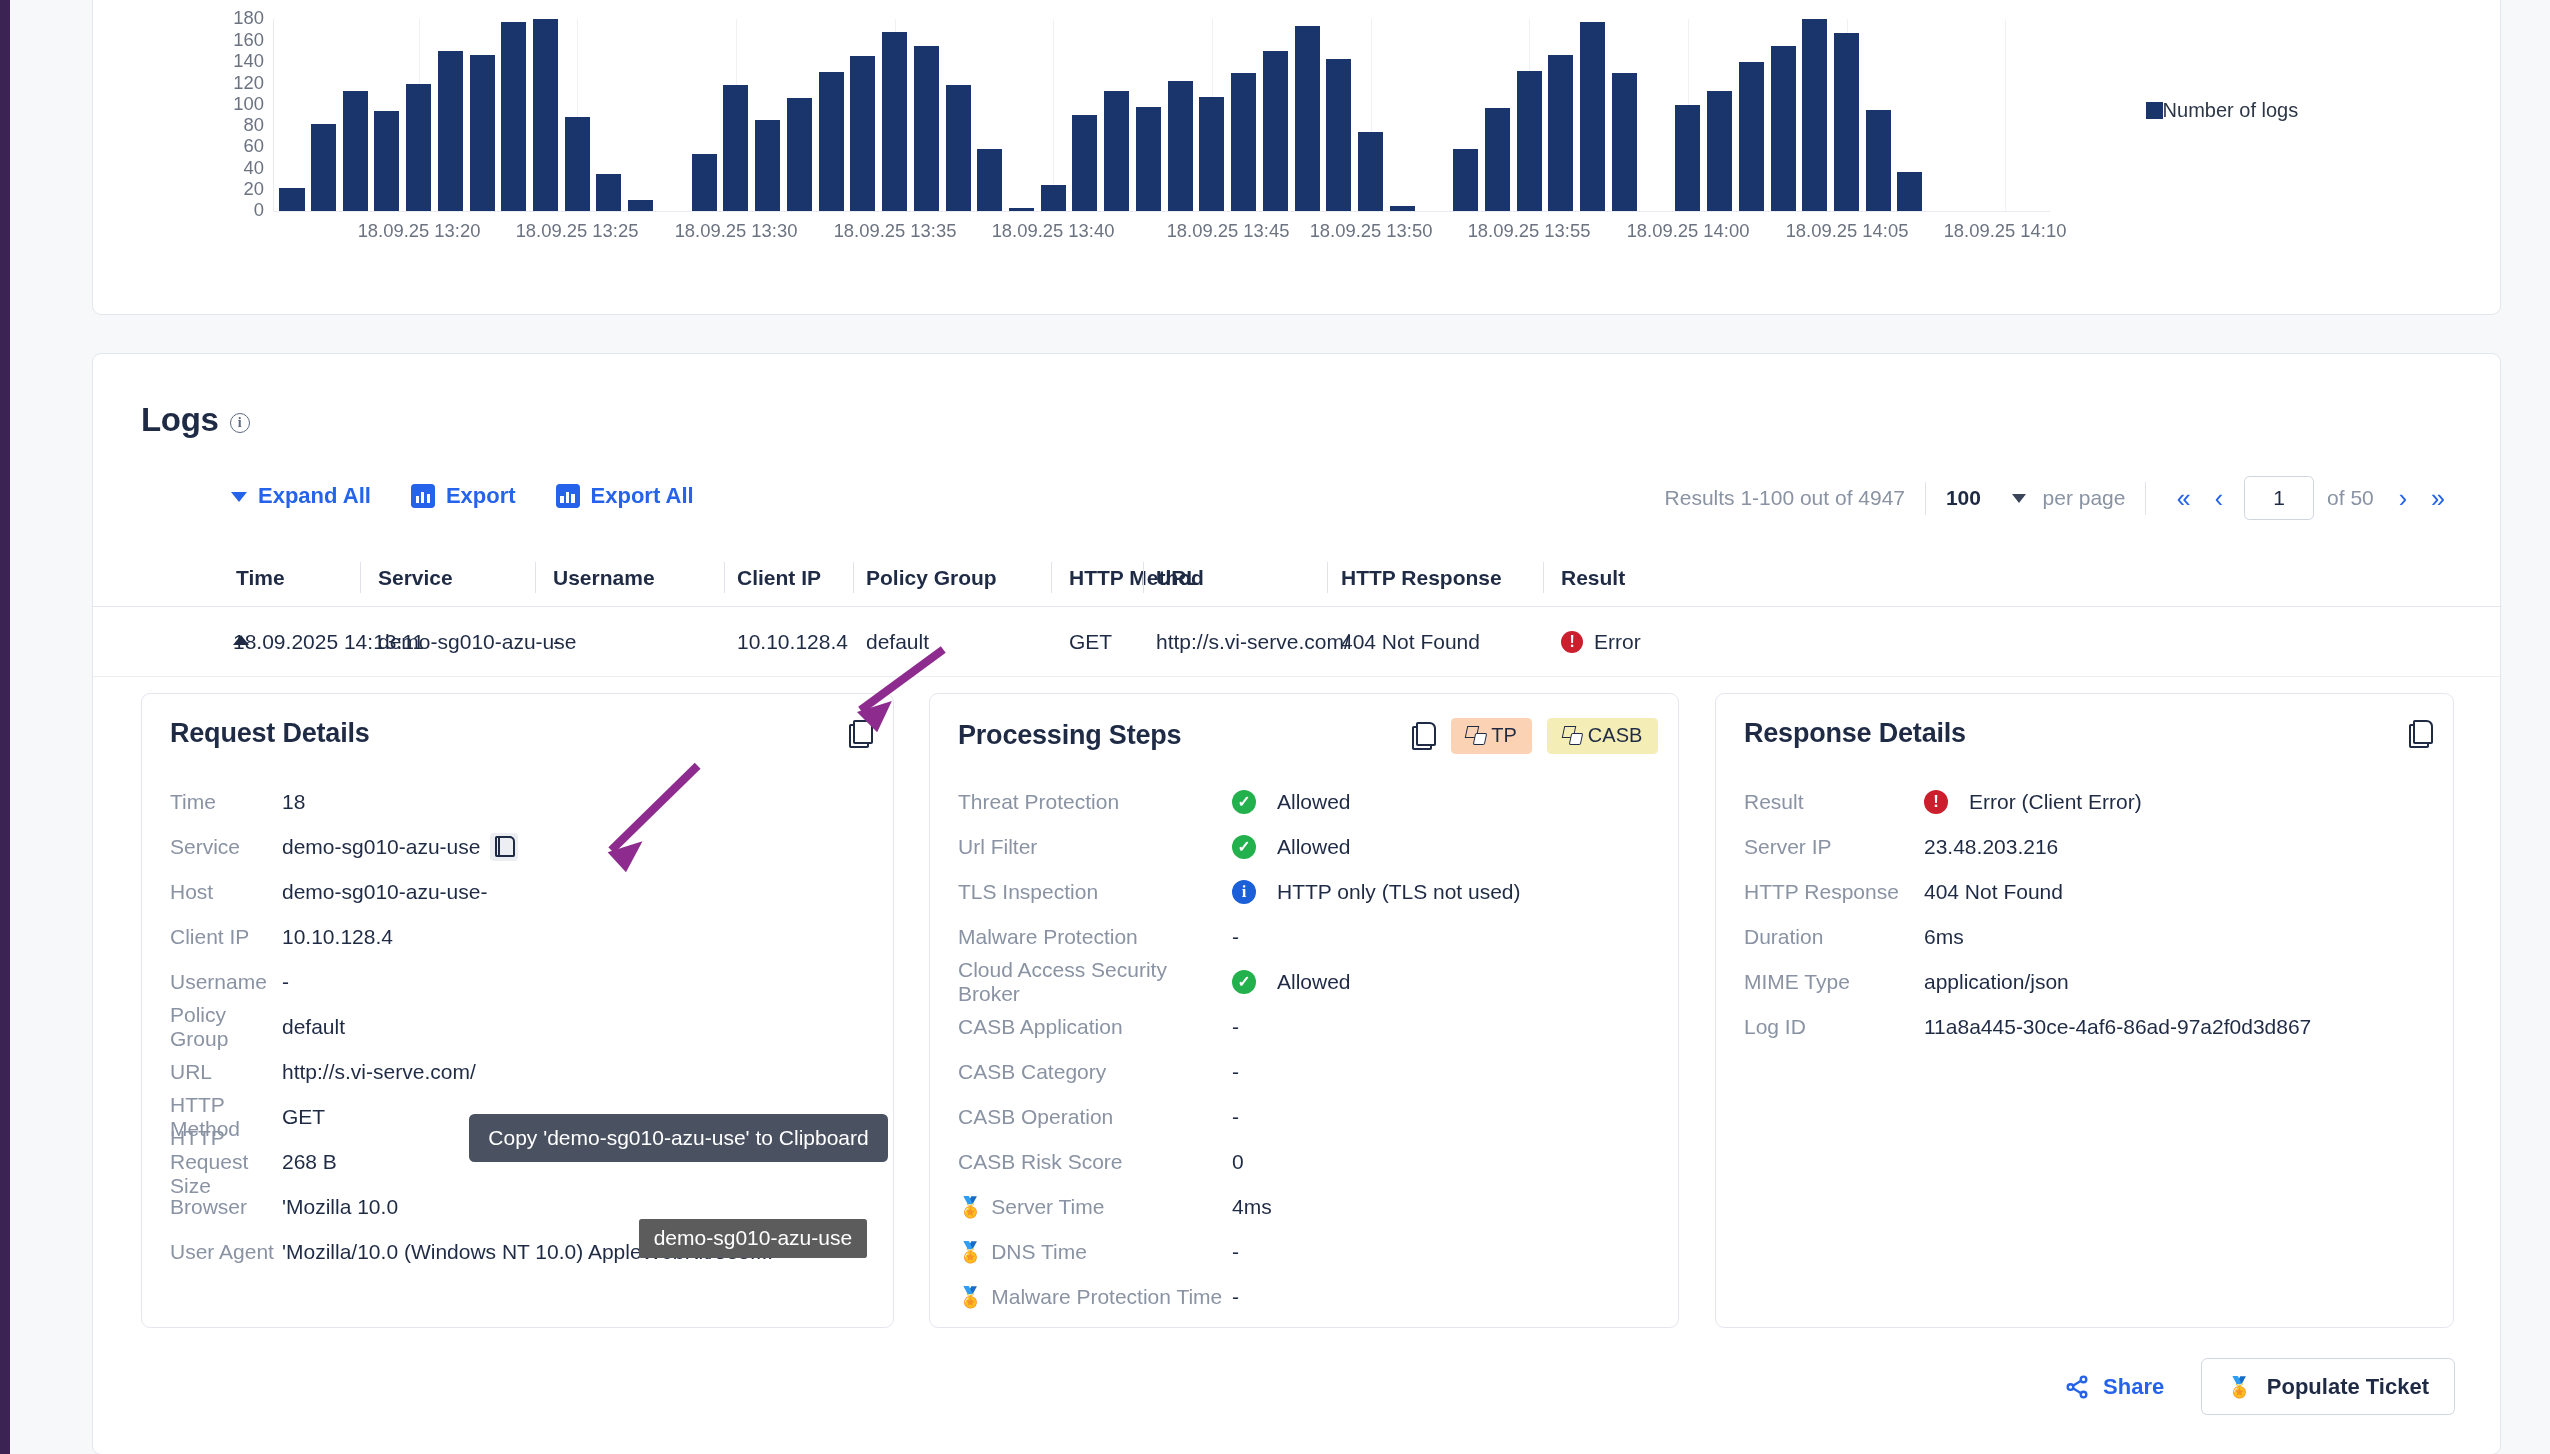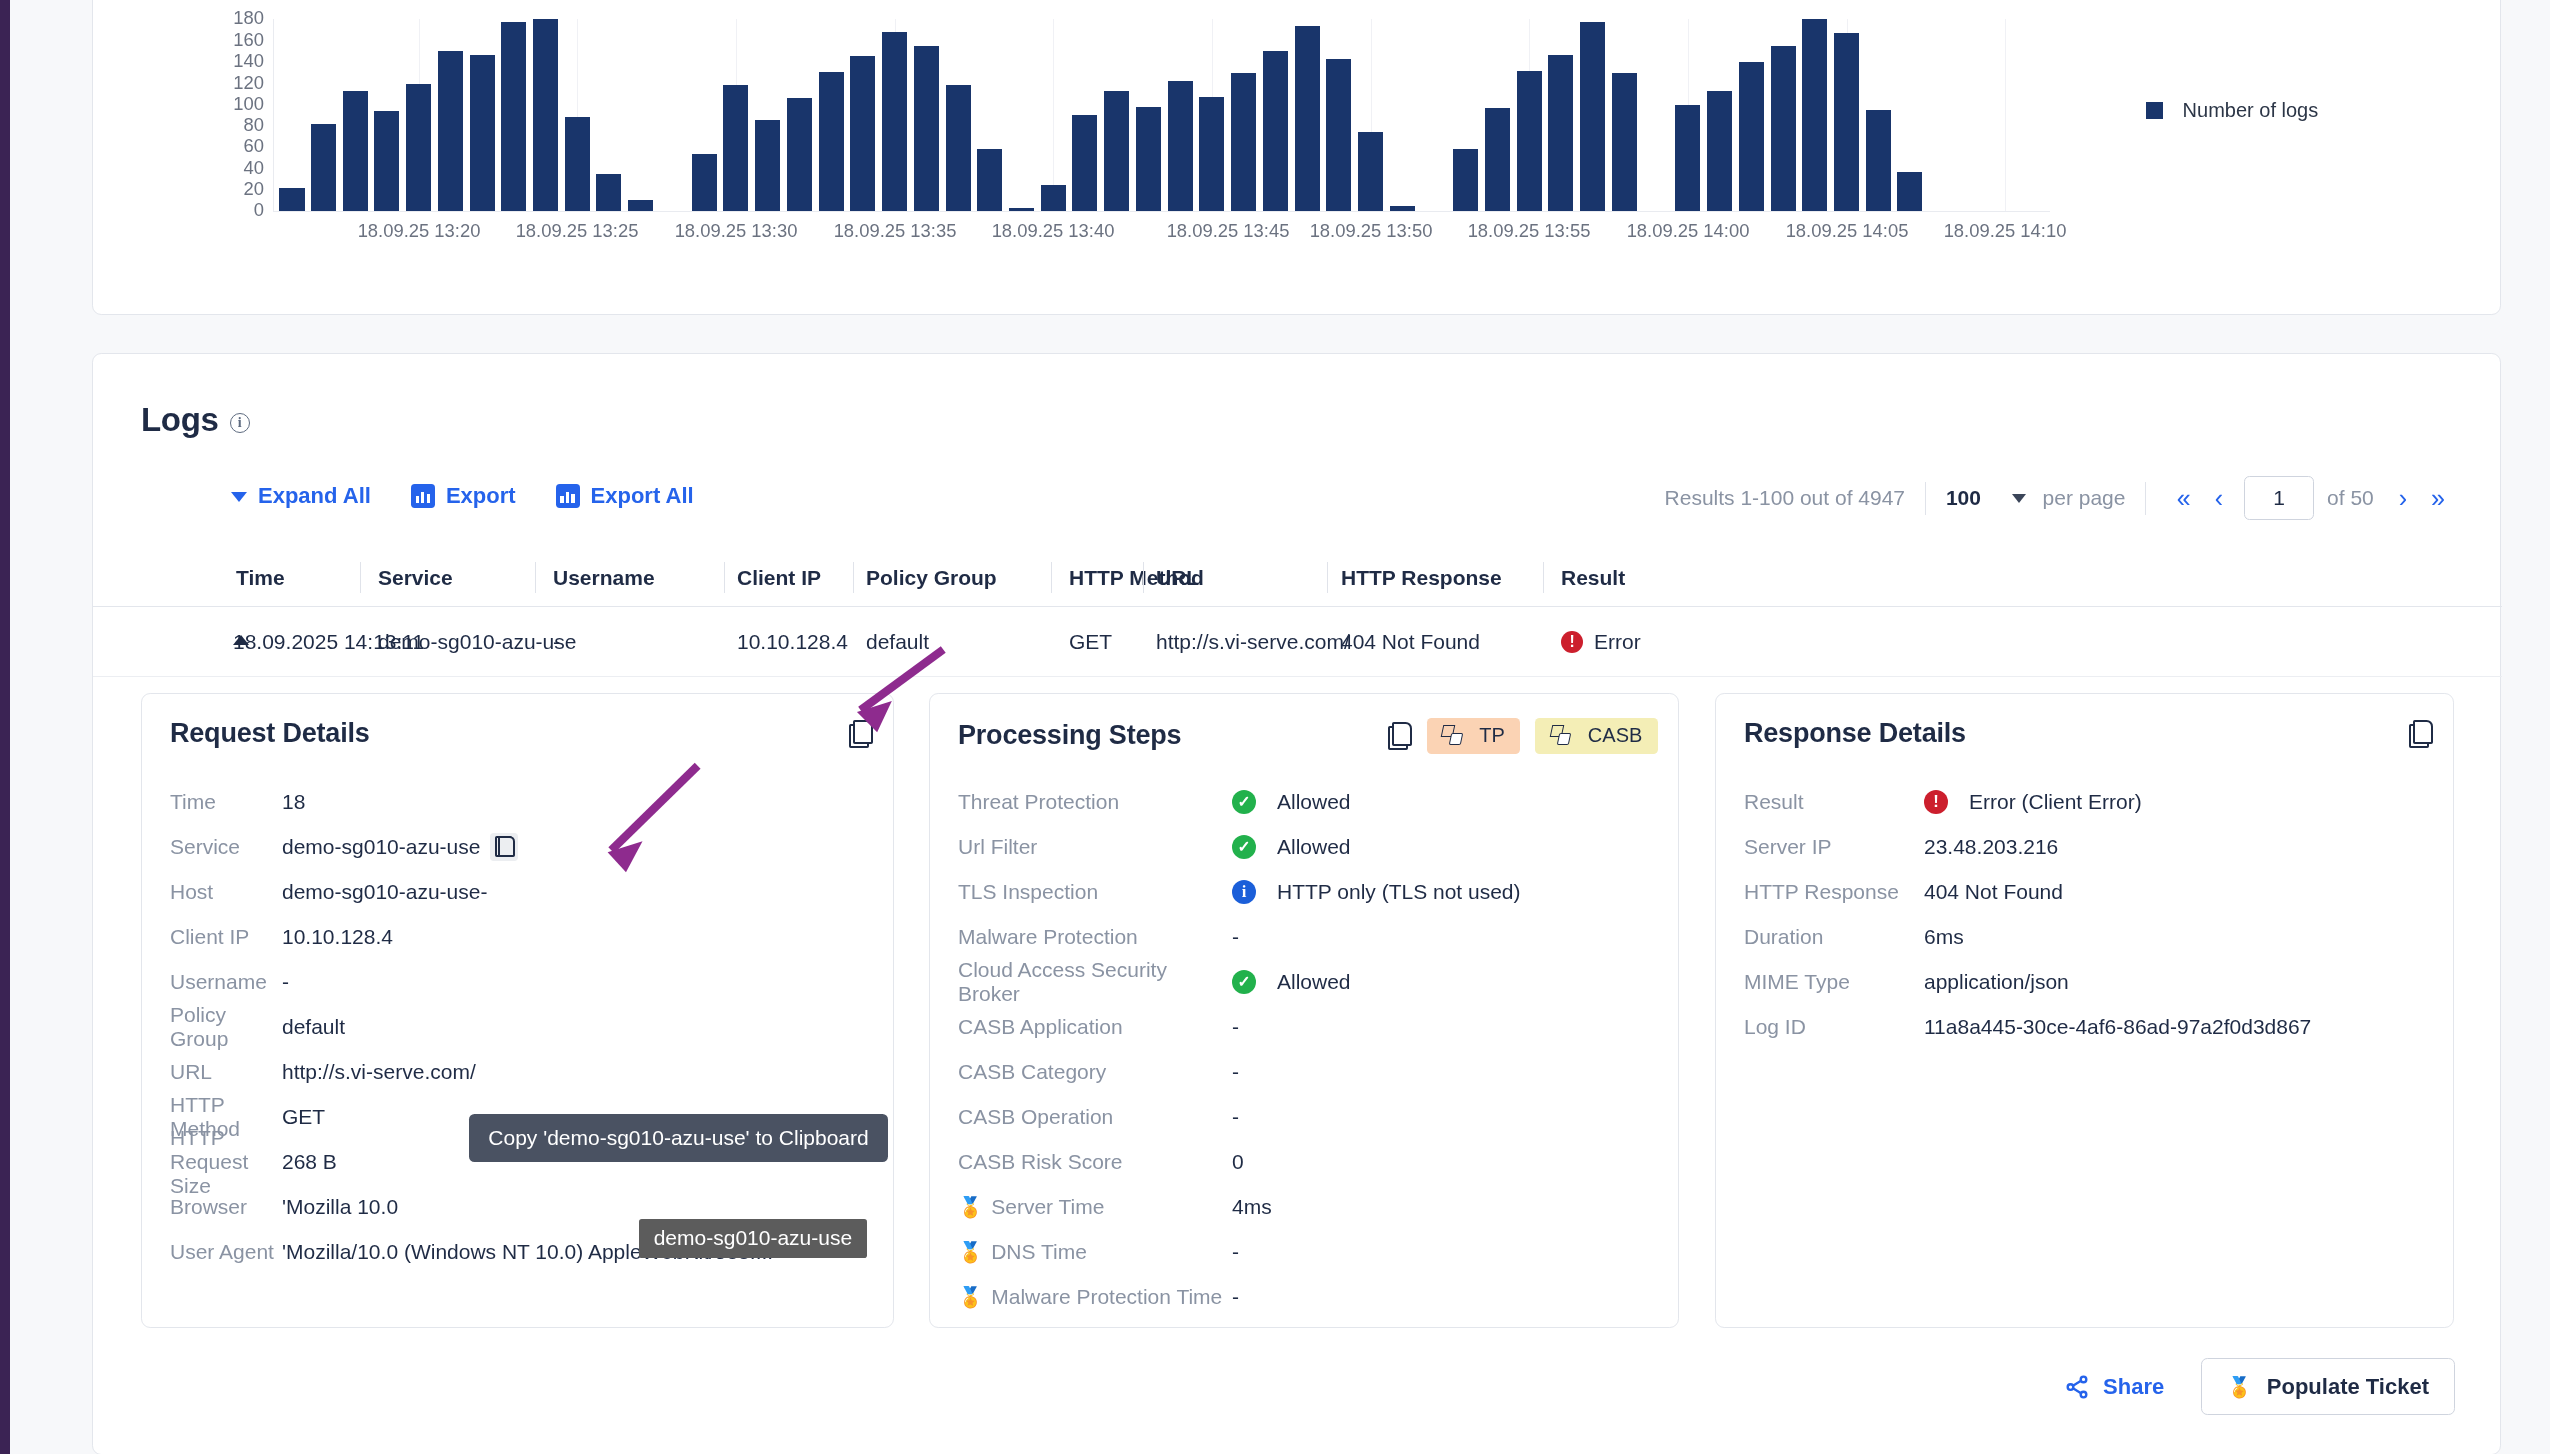--- a/index.html
+++ b/index.html
@@ -34,21 +34,21 @@
   .plot { position: absolute; left: 183px; top: 18.4px; width: 1777px; height: 192px; }
   .vgrid { position: absolute; top: 0; width: 0.9px; height: 192px; background: #f0f1f5; }
   .bar { position: absolute; bottom: 0; background: #19356b; }
 
   .x-labels { position: absolute; left: 183px; top: 221px; width: 1777px; height: 28px; }
   .x-label {
     position: absolute; font-size: 18.4px; color: #6b7280;
     transform: translateX(-50%); white-space: nowrap; line-height: 1;
   }
 
-  .legend { position: absolute; left: 2053px; top: 98px; display: flex; align-items: center; gap: 20px; }
+  .legend { position: absolute; left: 2053px; top: 98px; display: flex; align-items: center; gap: 0; }
   .legend-swatch { width: 16.6px; height: 16.6px; background: #19356b; }
   .legend-text { font-size: 20px; color: #2c3647; }
 
   
   #logs-card { left: 82px; top: 353px; width: 2409px; height: 1102px; }
 
   .logs-title-row { position: absolute; left: 48px; top: 47px; display: flex; align-items: center; gap: 11px; }
   .logs-title { font-size: 33px; font-weight: bold; color: #1f2b45; letter-spacing: -0.3px; }
   .info-icon {
     width: 20px; height: 20px; border-radius: 50%; border: 1.7px solid #5e6b80;
@@ -126,21 +126,21 @@
   .copy-ico { position: relative; width: 24px; height: 28px; cursor: pointer; }
   .copy-ico::before {
     content: ""; position: absolute; left: 0; bottom: 0; width: 15.7px; height: 20px;
     border: 2.2px solid #1f2b45; border-radius: 1.8px; background: #fff;
   }
   .copy-ico::after {
     content: ""; position: absolute; right: 0; top: 0; width: 15.7px; height: 20px;
     border: 2.2px solid #1f2b45; border-top-right-radius: 6.4px; border-radius: 1.8px 6.4px 1.8px 1.8px; background: #fff;
   }
 
-  .badge { display: flex; align-items: flex-start; gap: 15px; border-radius: 4.6px; padding: 6.4px 15.7px; }
+  .badge { display: flex; align-items: center; gap: 3px; border-radius: 4.6px; padding: 6.4px 15.7px; }
   .badge-tp { background: #fbd3b4; }
   .badge-casb { background: #f4eeb6; }
   .badge-text { font-size: 20px; color: #1f2b45; }
   .cube-ico { width: 22px; height: 22px; position: relative; }
   .cube-ico .c1, .cube-ico .c2 {
     position: absolute; width: 12px; height: 12px; border: 1.8px solid #1f2b45;
     transform: skewX(-12deg);
   }
   .cube-ico .c1 { left: 0; top: 0.9px; }
   .cube-ico .c2 { left: 7.4px; top: 8.3px; border-radius: 1.8px; background: #fff; }

